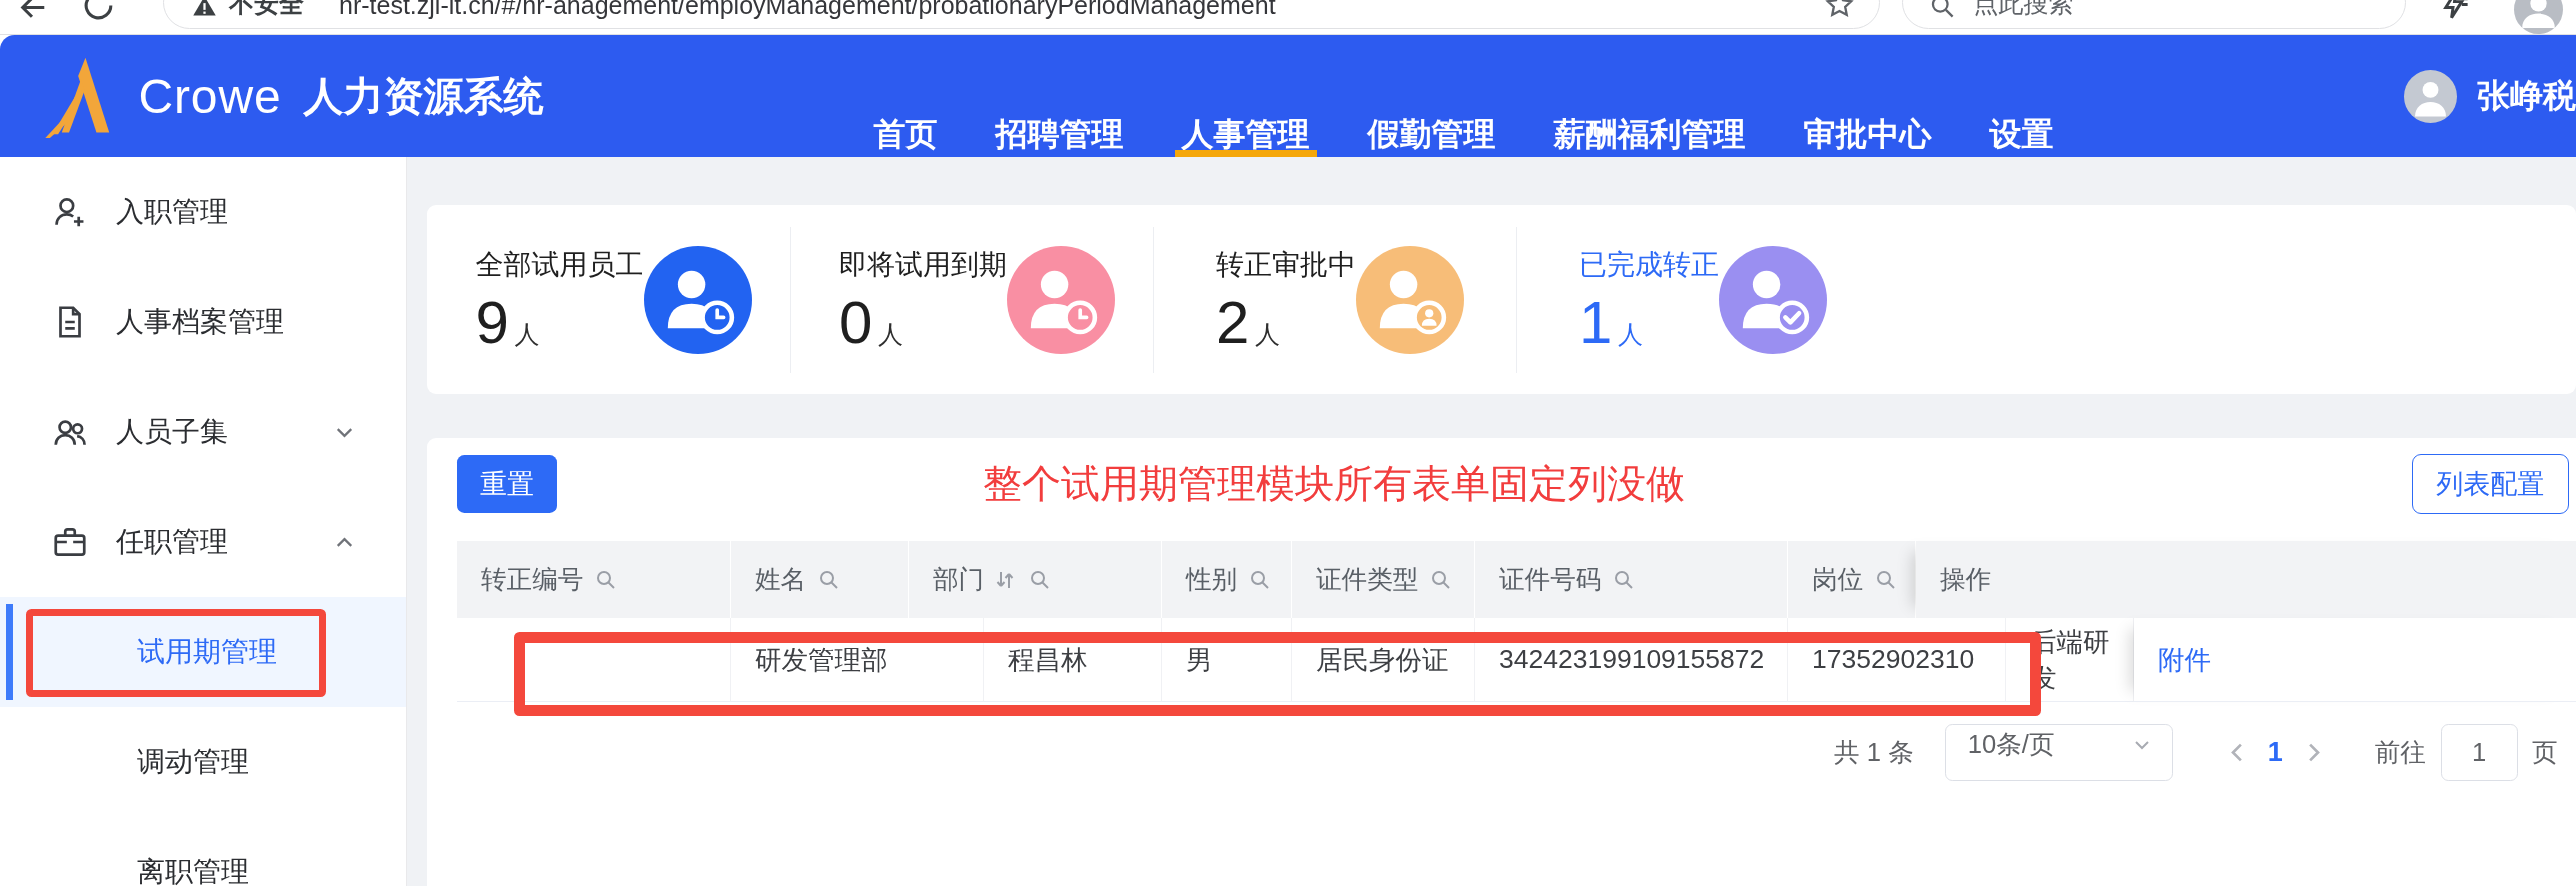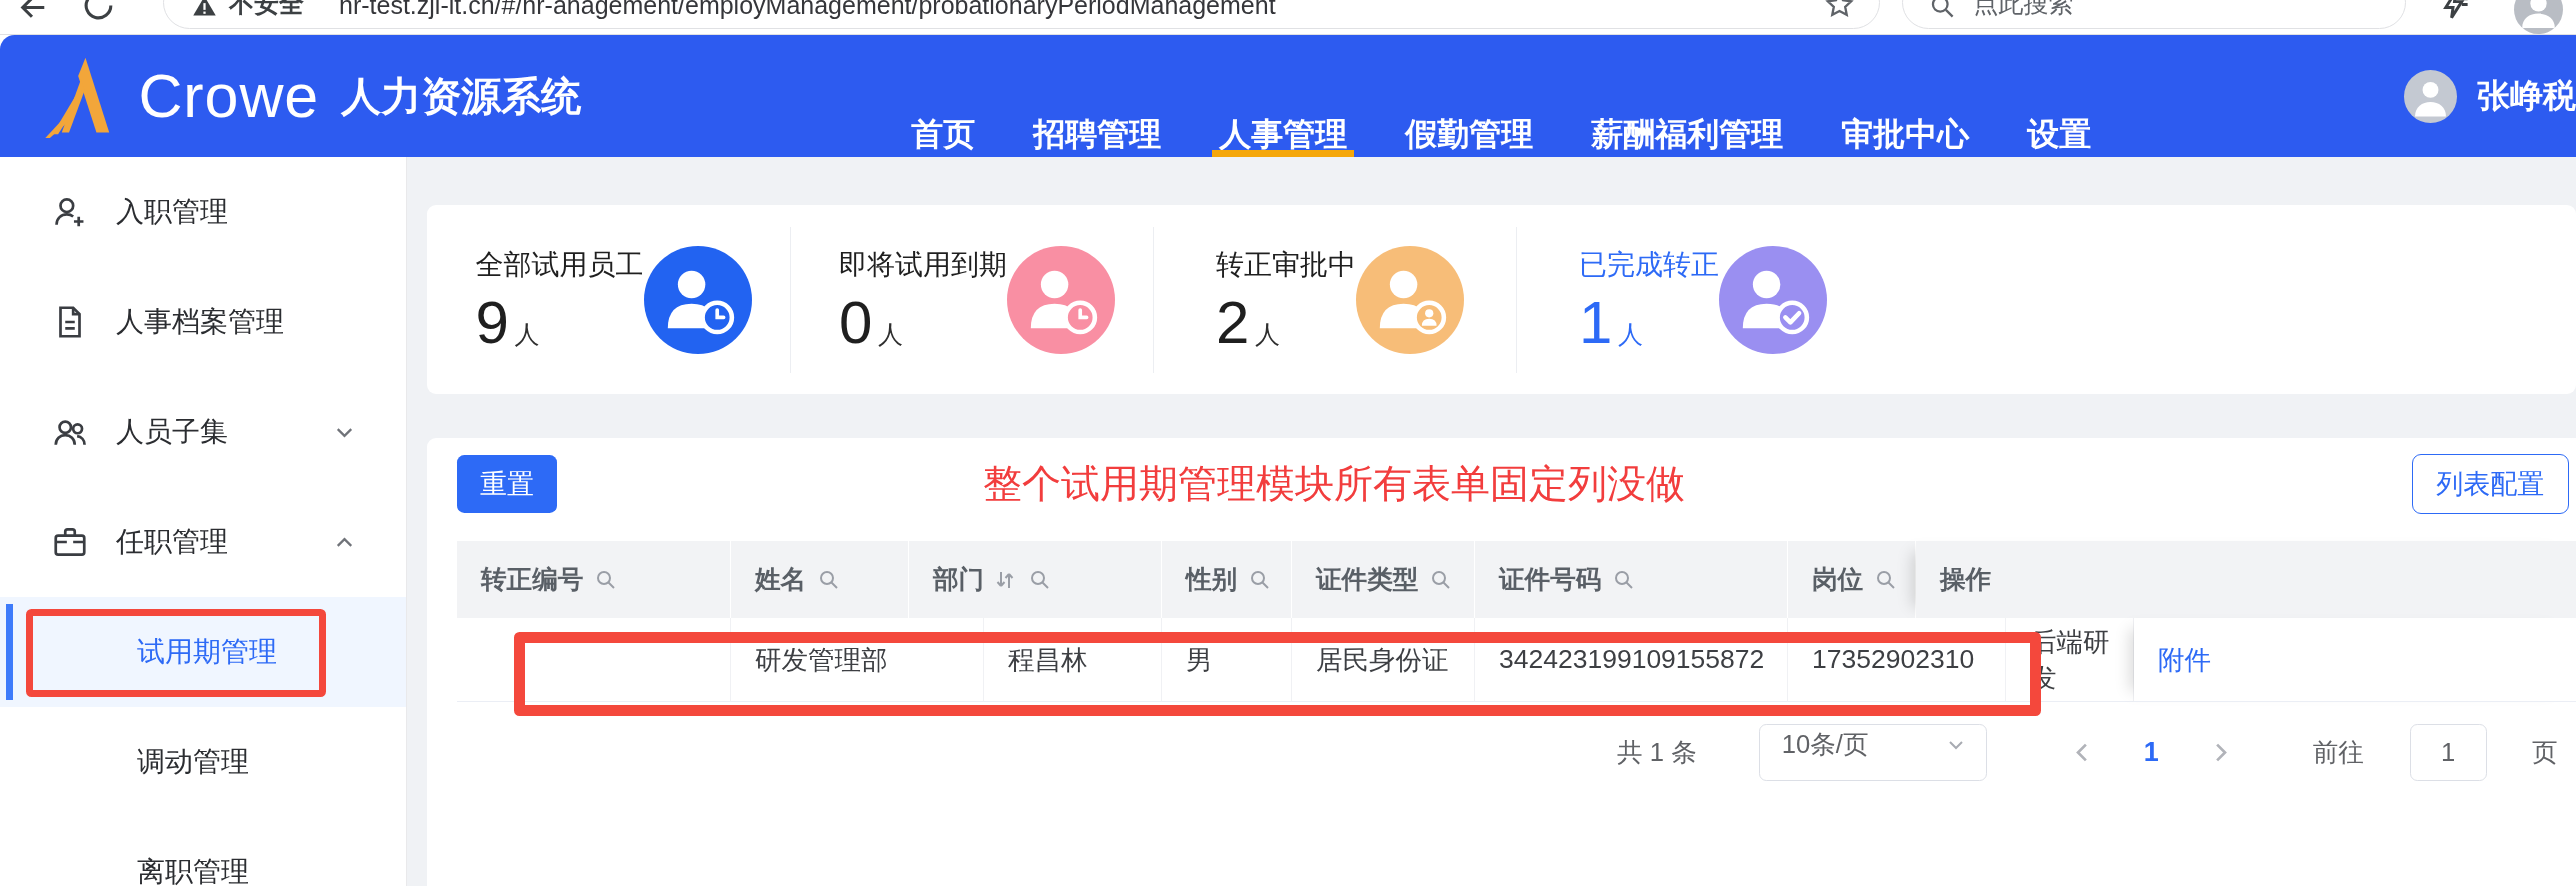--- a/index.html
+++ b/index.html
@@ -16,21 +16,21 @@
   .addr-sec { font-size:25px; color:#3c4043; margin-left:11px; font-weight:bold; }
   .addr-url { font-size:25px; color:#35363a; margin-left:35px; flex:1; white-space:nowrap; overflow:hidden; }
   .search-ph { font-size:25px; color:#5f6368; margin-left:18px; }
   .avatar-sm { position:absolute; left:2514px; top:-14.6px; width:49px; height:49px;
     border-radius:50%; background:#b9bdc4; overflow:hidden; }
 
   
   .hdr { height:122px; background:#2d5bf0; border-radius:14.6px 0 0 0;
     display:flex; align-items:center; position:relative; }
   .logo { display:flex; align-items:center; margin-left:38px; }
-  .brand { color:#fff; font-size:61px; margin-left:16.4px; letter-spacing:0.9px; }
+  .brand { color:#fff; font-size:48px; margin-left:16.4px; letter-spacing:0.9px; }
   .sysname { color:#fff; font-size:40px; font-weight:bold; margin-left:22px; }
   .nav { display:flex; margin-left:301px; height:122px; }
   .nav-item { position:relative; height:122px; display:flex; align-items:flex-end;
     padding:0 29px; color:#fff; font-size:32px; font-weight:bold; cursor:pointer; }
   .nav-item.active::after { content:""; position:absolute; left:22px; right:22px;
     bottom:0; height:7.3px; background:#f5a70a; }
   .user { position:absolute; left:2404px; display:flex; align-items:center; }
   .user-av { width:53px; height:53px; border-radius:50%; background:#c4c9d2; overflow:hidden; }
   .user-name { color:#fff; font-size:33px; font-weight:bold; margin-left:20px; white-space:nowrap; }
 
@@ -67,33 +67,33 @@
   .toolbar { display:flex; align-items:center; }
   .btn-reset { width:100px; height:58px; background:#2d6af6; color:#fff; border:none;
     border-radius:7.3px; font-size:27px; font-family:inherit; cursor:pointer; }
   .anno-text { font-size:39px; color:#f23d3d; margin-left:426px; white-space:nowrap; }
   .btn-config { margin-left:auto; width:157px; height:60px; background:#fff; color:#2d6af6;
     border:1.8px solid #2d6af6; border-radius:9px; font-size:27px; font-family:inherit; cursor:pointer; }
 
   .tbl { margin-top:27px; width:2120px; }
   .tr { display:flex; }
   .th { background:#f2f3f5; height:77px; display:flex; align-items:center;
-    padding-left:24px; font-size:25.6px; font-weight:bold; color:#595f66;
+    padding-left:24px; font-size:25.6px; font-weight:normal; color:#595f66;
     border-right:1.8px solid #fff; flex:none; }
   .td { height:84px; display:flex; align-items:center; padding-left:24px;
     font-size:26.5px; color:#3d3f43; border-right:0.9px solid #f0f1f4;
     border-bottom:0.9px solid #ebeef5; background:#fff; flex:none; }
   .mag { width:24px; height:24px; margin-left:11px; color:#9a9ea6; flex:none; cursor:pointer; }
   .sort { width:24px; height:24px; margin-left:9px; color:#9a9ea6; flex:none; cursor:pointer; }
   .col-fixed { box-shadow:-14.6px 0 14.6px -11px rgba(0,0,0,0.15); border-right:none; }
   .link { color:#2d6af6; cursor:pointer; }
 
   
   .pager { display:flex; align-items:center; justify-content:flex-end; margin-top:22px;
-    padding-right:11px; font-size:25.6px; color:#606266;gap:31px; }
+    padding-right:11px; font-size:25.6px; color:#606266; }
   .psel { width:228px; height:57px; border:0.9px solid #dcdfe6; border-radius:7.3px;
     display:flex; align-items:center; padding:0 18px 16px 22px; margin-left:31px; cursor:pointer; }
   .psel .chev { margin-right:0; width:24px; height:24px; color:#a8abb2; }
   .parrow { width:27px; height:27px; color:#b1b3b9; cursor:pointer; }
   .pnum { color:#2d6af6; font-weight:bold; font-size:27px; width:49px; text-align:center; cursor:pointer; }
   .goto-input { width:77px; height:57px; border:0.9px solid #dcdfe6; border-radius:7.3px;
     text-align:center; font-size:25.6px; color:#606266; margin:0 14.6px; font-family:inherit; }
 
   
   .anno-box { position:absolute; border:9px solid #f4483c; border-radius:5.5px; z-index:40; pointer-events:none; }

